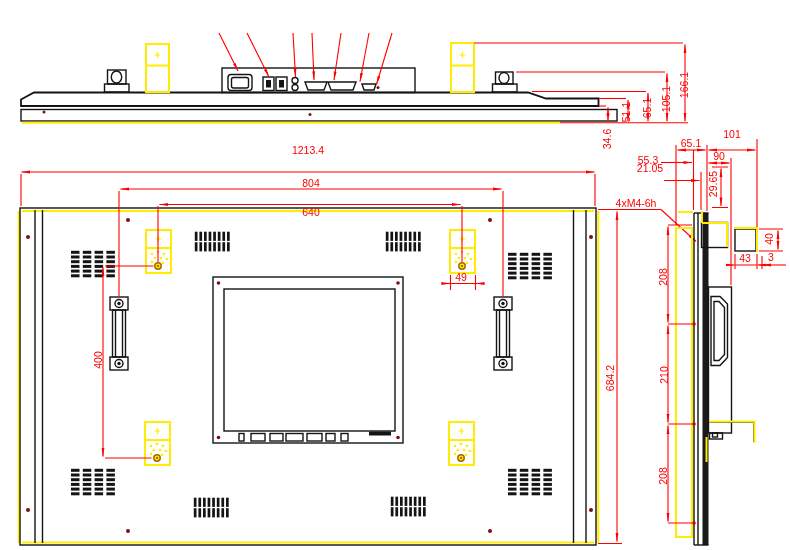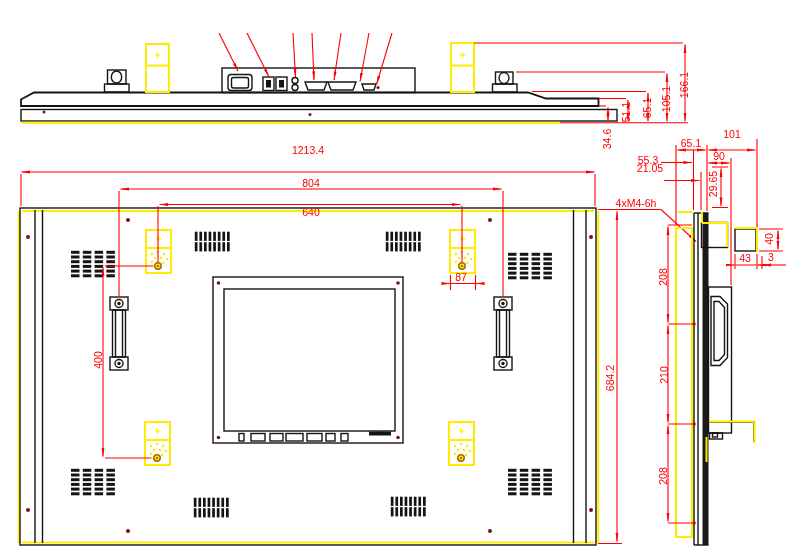--- a/index.html
+++ b/index.html
@@ -274,21 +274,21 @@
 <span class="dim rot" style="left:626px;top:112px">51.1</span>
 <span class="dim rot" style="left:647px;top:108px">65.1</span>
 <span class="dim rot" style="left:666px;top:99px">105.1</span>
 <span class="dim rot" style="left:684px;top:85px">166.1</span>
 
 <span class="dim" style="left:308px;top:150px">1213.4</span>
 <span class="dim" style="left:311px;top:183px">804</span>
 <span class="dim" style="left:311px;top:212px">640</span>
 <span class="dim rot" style="left:98px;top:360px">400</span>
 <span class="dim rot" style="left:610px;top:378px">684.2</span>
-<span class="dim" style="left:461px;top:277px">87</span>
+<span class="dim" style="left:461px;top:277px">49</span>
 <span class="dim" style="left:636px;top:203px">4xM4-6h</span>
 
 <span class="dim" style="left:691px;top:143px">65.1</span>
 <span class="dim" style="left:732px;top:134px">101</span>
 <span class="dim" style="left:648px;top:160px">55.3</span>
 <span class="dim" style="left:719px;top:156px">90</span>
 <span class="dim" style="left:650px;top:168px">21.05</span>
 <span class="dim rot" style="left:713px;top:184px">29.65</span>
 <span class="dim rot" style="left:663px;top:277px">208</span>
 <span class="dim rot" style="left:664px;top:375px">210</span>

